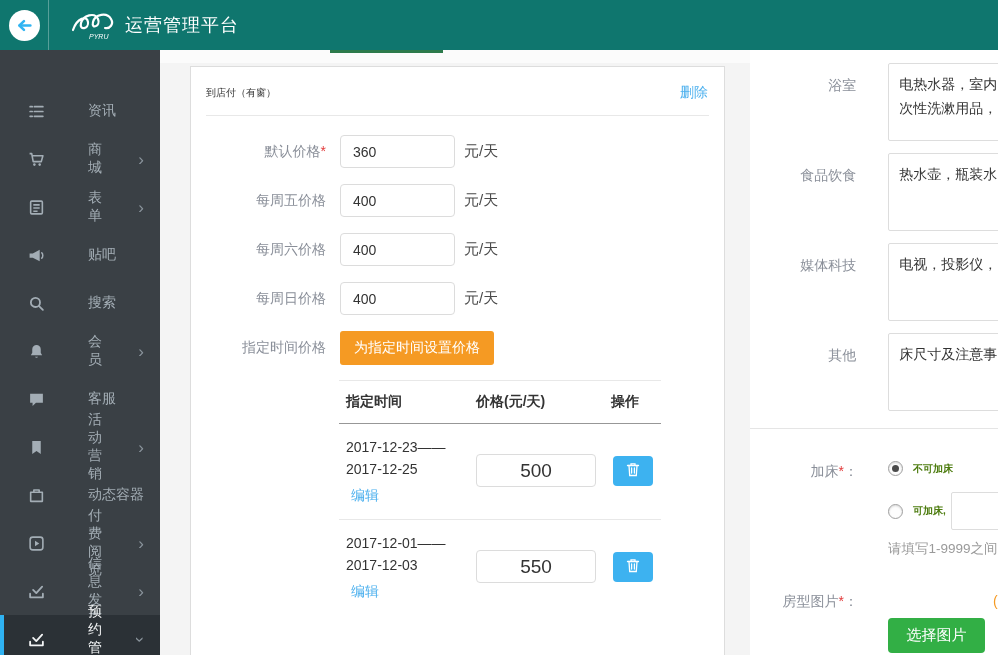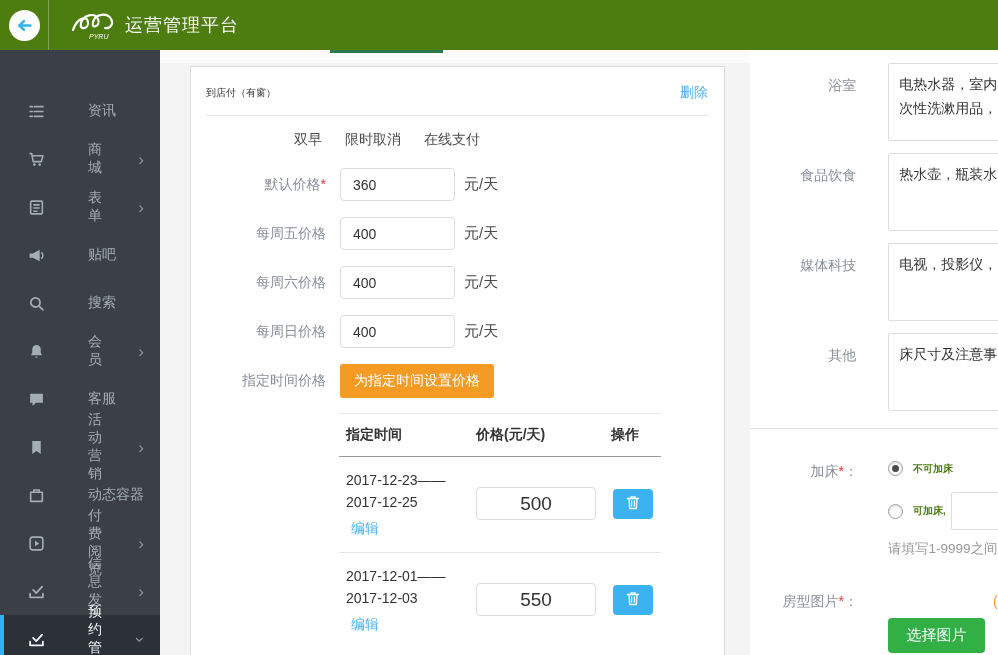--- a/index.html
+++ b/index.html
@@ -1,20 +1,20 @@
 <!DOCTYPE html>
 <html><head>
 <meta charset="utf-8">
 <style>
   * { margin:0; padding:0; box-sizing:border-box; }
   html,body { width:998px; height:655px; overflow:hidden; }
   body { position:relative; background:#f4f4f4; font-family:"Liberation Sans","DejaVu Sans",sans-serif; }
 
   
-  .header { position:absolute; left:0; top:0; width:998px; height:50px; background:#4d7c0f; display:flex; align-items:center; z-index:10; }
+  .header { position:absolute; left:0; top:0; width:998px; height:50px; background:#0f766e; display:flex; align-items:center; z-index:10; }
   .back-btn { width:49px; height:50px; display:flex; align-items:center; justify-content:center; border-right:1px solid rgba(255,255,255,.3); cursor:pointer; }
   .back-circle { width:31px; height:31px; border-radius:50%; background:#fff; display:flex; align-items:center; justify-content:center; }
   .logo-wrap { margin-left:20px; display:flex; align-items:center; }
   .header-title { color:#fff; font-size:18px; margin-left:4px; letter-spacing:1px; }
 
   
   .sidebar { position:absolute; left:0; top:50px; width:160px; height:605px; background:#3a4045; padding-top:37px; z-index:5; }
   .side-item { position:relative; height:48px; display:flex; align-items:center; padding:0 16px 0 28px; color:#a3adb5; font-size:14px; cursor:pointer;gap:32px; }
   .side-item .sicon { width:17px; height:17px; margin-right:11px; display:flex; align-items:center; flex:none; }
   .side-item .slabel { flex:1; }
@@ -228,25 +228,20 @@
 <div class="top-strip"></div>
 <div class="green-sliver"></div>
 
 <div class="left-card">
   <div class="card-head">
     <span class="card-title">到店付（有窗）</span>
     <a class="link-blue">删除</a>
   </div>
   <div class="card-divider"></div>
 
-  <div class="tags-row">
-    <span>双早</span>
-    <span>限时取消</span>
-    <span>在线支付</span>
-  </div>
 
   <div class="form-row first">
     <span class="form-label"><span>默认价格</span><span class="req">*</span></span>
     <input class="text-input" value="360" style="">
     <span class="unit">元/天</span>
   </div>
 
   <div class="form-row">
     <span class="form-label">每周五价格</span>
     <input class="text-input" value="400" style="">

